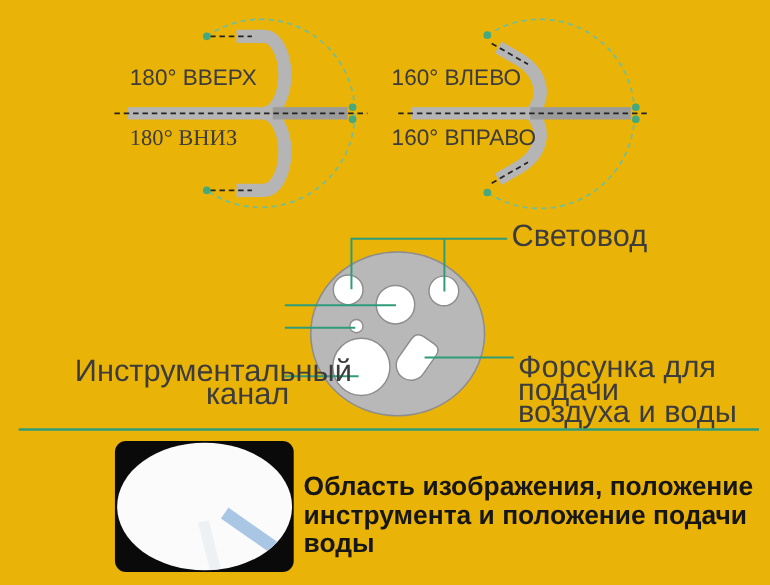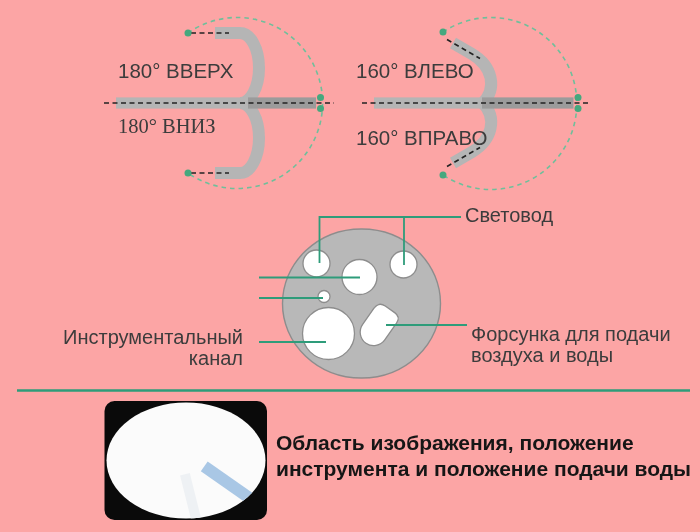--- a/index.html
+++ b/index.html
@@ -1,22 +1,22 @@
 <!DOCTYPE html>
 <html><head>
 <meta charset="utf-8">
 <style>
   html,body{margin:0;padding:0;background:#ffffff;}
-  #page{position:relative;width:700px;height:532px;background:#fca5a5;overflow:hidden;
+  #page{position:relative;width:700px;height:532px;background:#eab308;overflow:hidden;
         font-family:"Liberation Sans","DejaVu Sans",sans-serif;}
   svg{position:absolute;left:0;top:0;}
-  .label{position:absolute;color:#3c3c3c;font-size:20px;line-height:20.5px;white-space:pre-line;}
+  .label{position:absolute;color:#3c3c3c;font-size:28px;line-height:20.5px;white-space:pre-line;}
   .label-lg{font-size:20.5px;line-height:22px;}
   .right-align{text-align:right;}
-  .caption{position:absolute;color:#161616;font-weight:bold;font-size:21px;line-height:26px;white-space:pre-line;}
+  .caption{position:absolute;color:#161616;font-weight:bold;font-size:24px;line-height:26px;white-space:pre-line;}
   
   .arm{stroke:#b5b5b5;stroke-width:12;fill:none;}
   .shaft-light{fill:#b5b5b5;}
   .shaft-dark{fill:#9b9b9b;}
   .axis{stroke:#232323;stroke-width:1.6;stroke-dasharray:5 3.5;fill:none;}
   .dashc{stroke:#6fbf9b;stroke-width:1.6;fill:none;stroke-dasharray:4.5 4;}
   .dot{fill:#45a87e;}
   .lead{stroke:#2e9c7a;stroke-width:1.8;fill:none;}
   .disc{fill:#b8b8b8;stroke:#8d8d8d;stroke-width:1.4;}
   .hole{fill:#ffffff;stroke:#8d8d8d;stroke-width:1.3;}
@@ -93,23 +93,23 @@
       <g clip-path="url(#viewclip)">
         <rect class="waterband" transform="translate(190.5,496.5) rotate(-14)" x="-5" y="-23" width="10" height="46"></rect>
         <rect class="instrband" transform="translate(228,483) rotate(35)" x="-29" y="-6" width="58" height="12"></rect>
       </g>
     </g>
   </svg>
 
   <div class="label label-lg" style="left:118px;top:60px;">180° ВВЕРХ</div>
   <div class="label label-lg" style="left:118px;top:115px;font-family:Liberation Serif, serif;">180° ВНИЗ</div>
   <div class="label label-lg" style="left:356px;top:60px;">160° ВЛЕВО</div>
-  <div class="label label-lg" style="left:356px;top:115px;margin-top:12px;">160° ВПРАВО</div>
+  <div class="label label-lg" style="left:356px;top:115px;">160° ВПРАВО</div>
 
   <div class="label" style="left:465px;top:205px;">Световод</div>
-  <div class="label right-align" style="left:48px;top:327px;width:195px;">Инструментальный
+  <div class="label right-align" style="left:68px;top:327px;width:195px;">Инструментальный
 канал</div>
   <div class="label" style="left:471px;top:324px;">Форсунка для подачи
 воздуха и воды</div>
 
   <div class="caption" style="left:276px;top:430px;width:420px;">Область изображения, положение
 инструмента и положение подачи воды</div>
 </div>
 
 </body></html>

